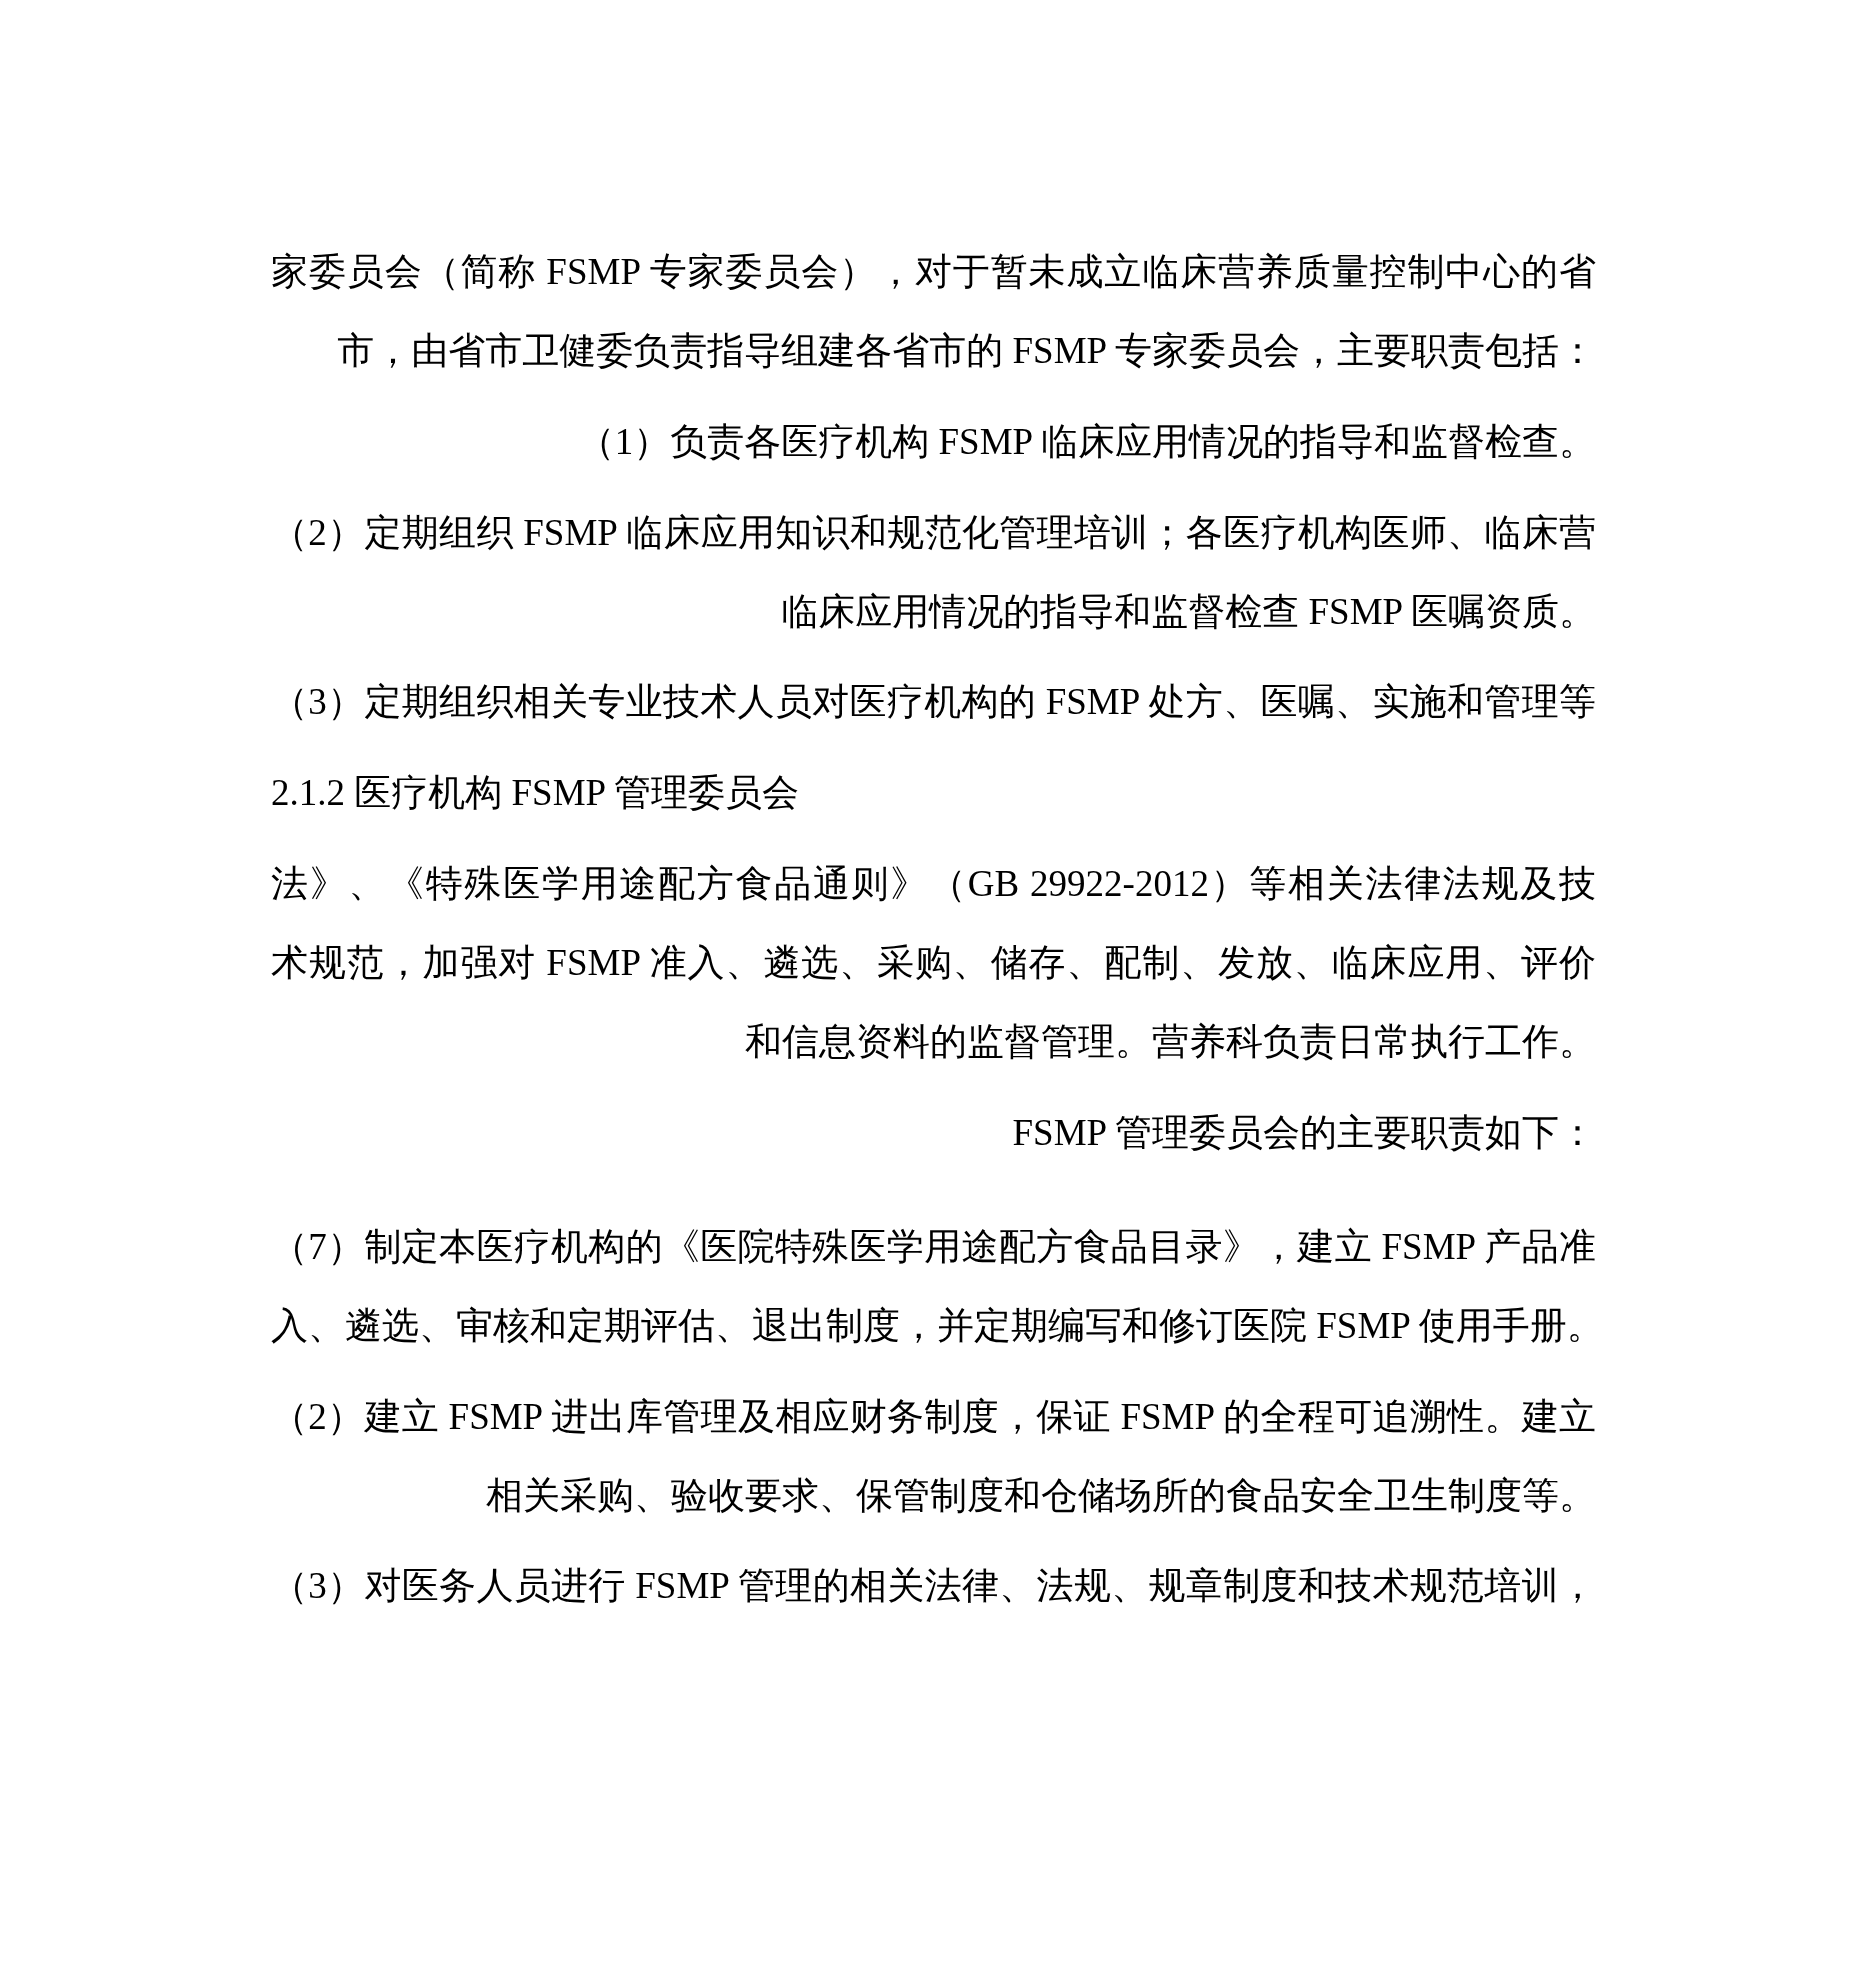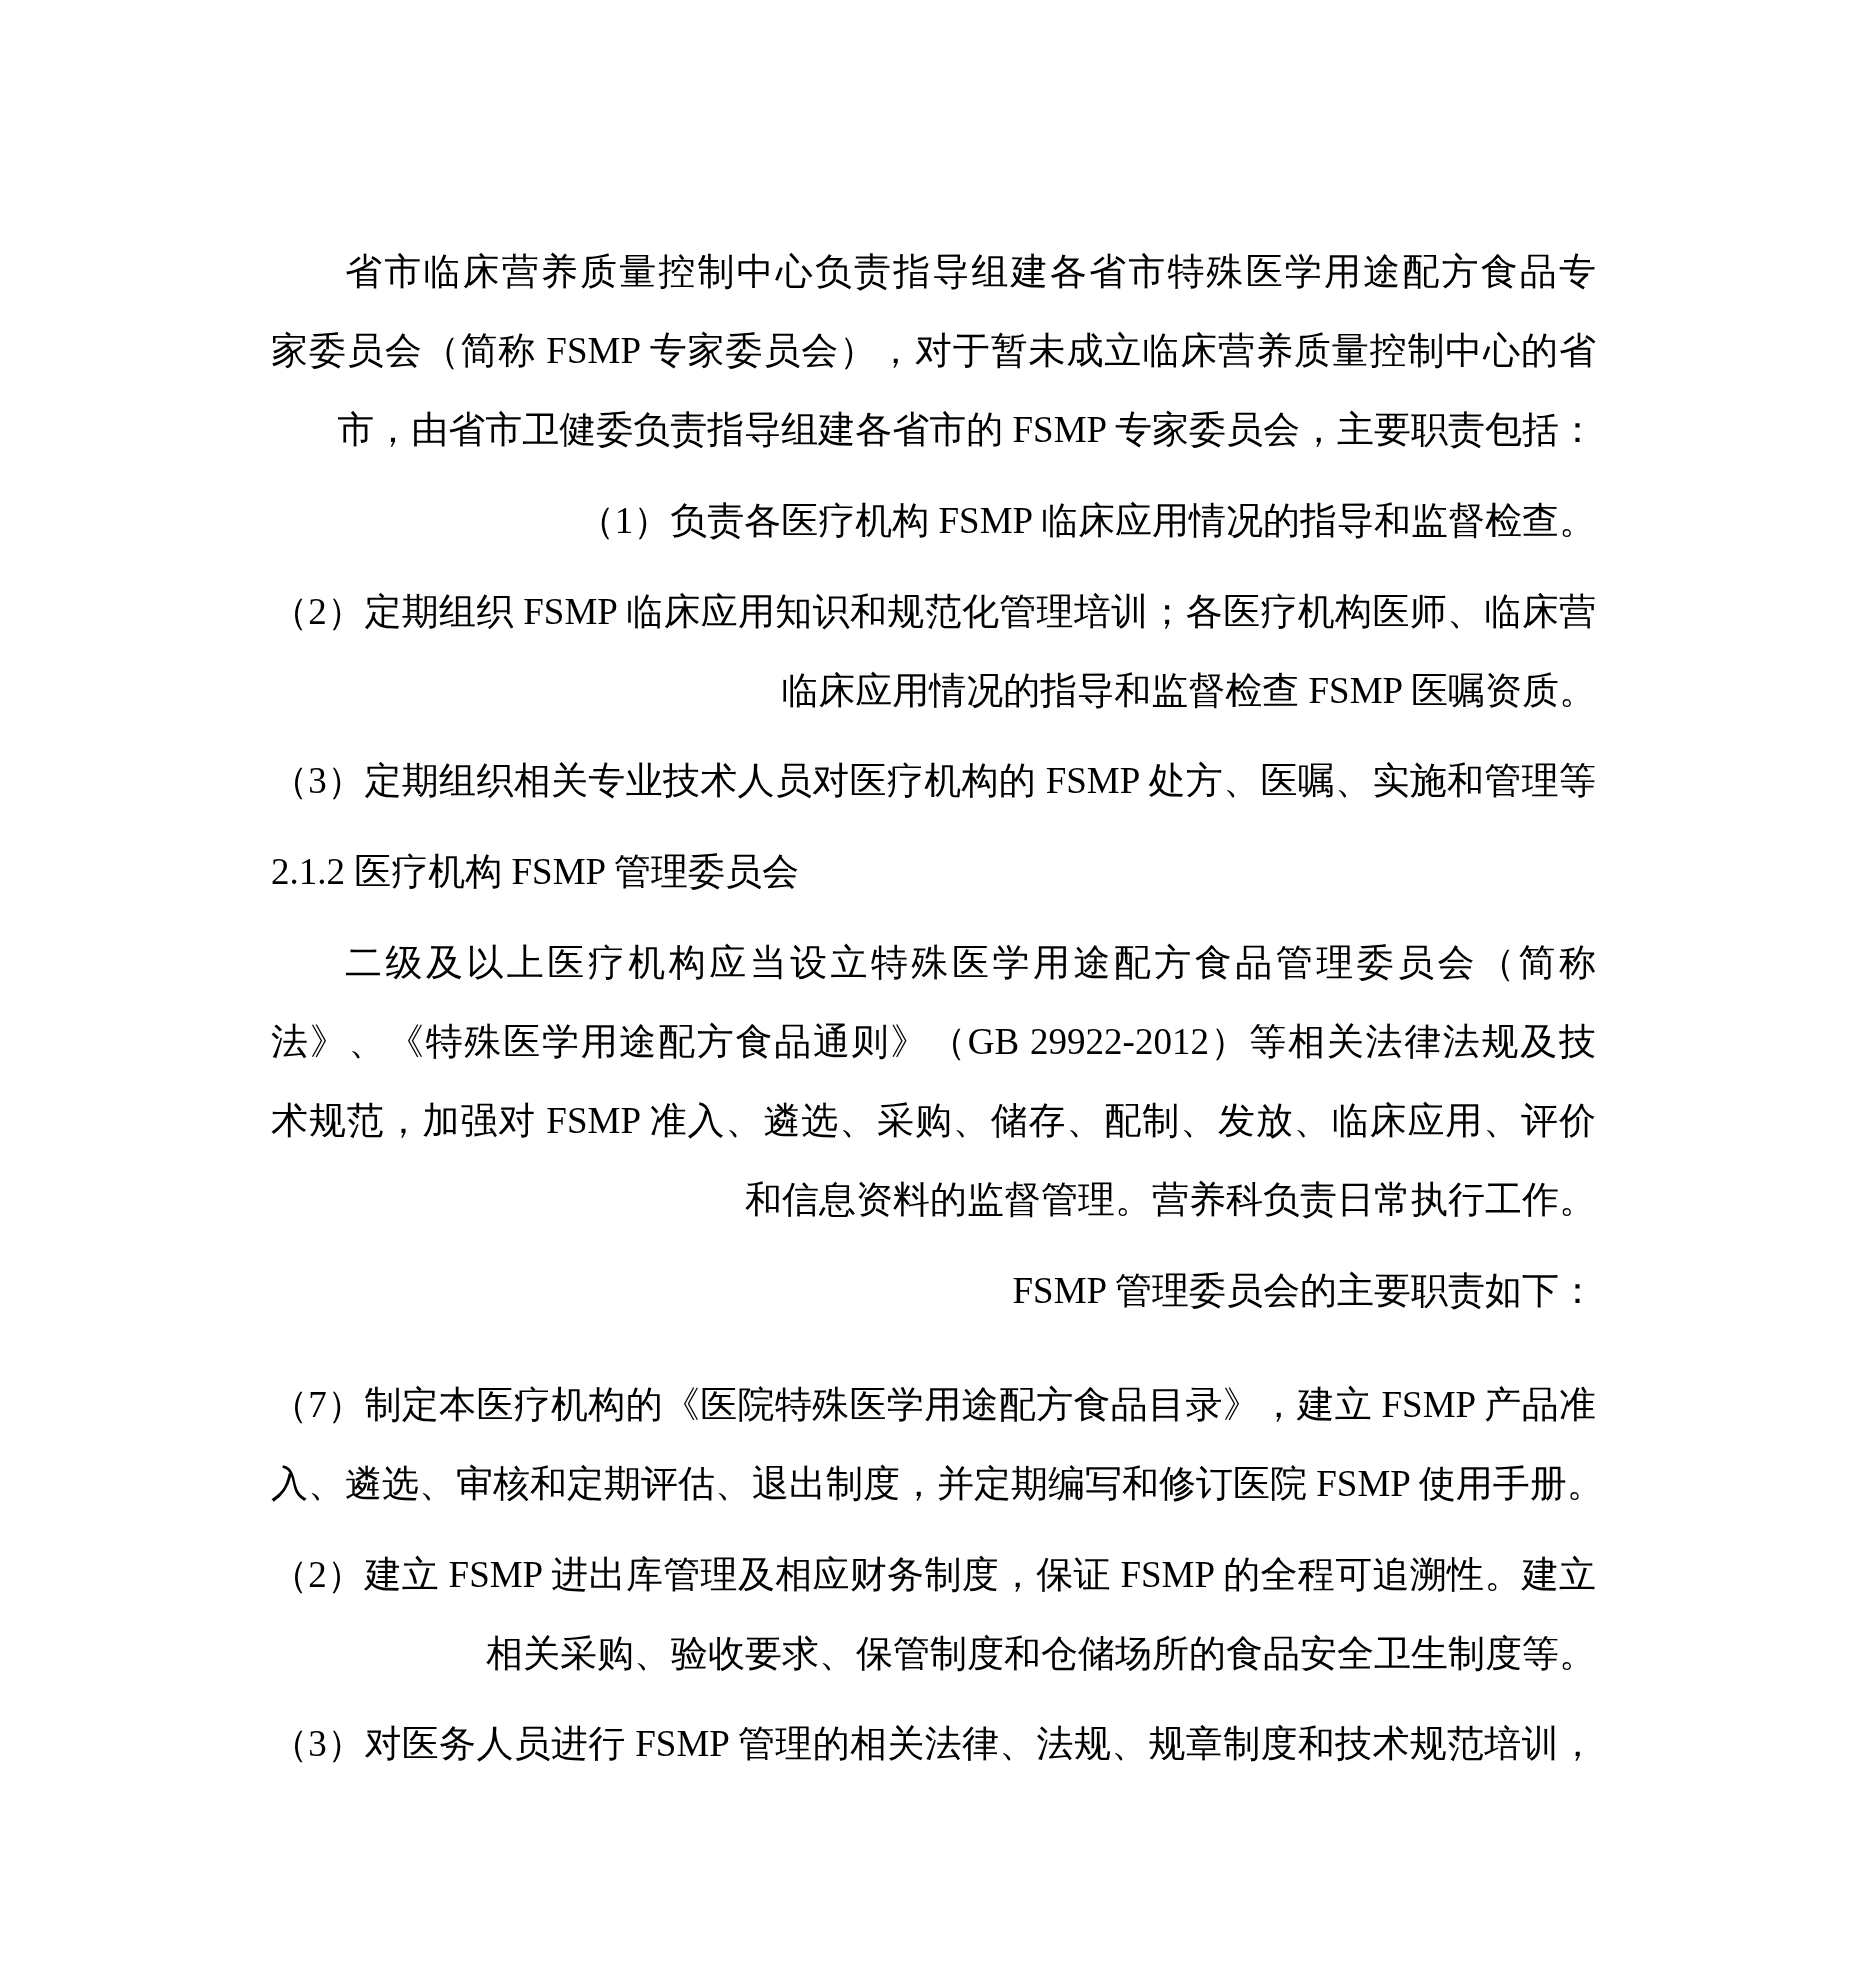--- a/index.html
+++ b/index.html
@@ -48,21 +48,20 @@
     white-space: nowrap;
   }
 </style>
 </head>
 <body>
 
 <div class="page">
   <div class="content">
 
     <div class="para first">
-      <div class="line indent">省市临床营养质量控制中心负责指导组建各省市特殊医学用途配方食品专</div>
       <div class="line">家委员会（简称 FSMP 专家委员会），对于暂未成立临床营养质量控制中心的省</div>
       <div class="line last">市，由省市卫健委负责指导组建各省市的 FSMP 专家委员会，主要职责包括：</div>
     </div>
 
     <div class="para">
       <div class="line last">（1）负责各医疗机构 FSMP 临床应用情况的指导和监督检查。</div>
     </div>
 
     <div class="para">
       <div class="line">（2）定期组织 FSMP 临床应用知识和规范化管理培训；各医疗机构医师、临床营</div>
@@ -71,21 +70,20 @@
 
     <div class="para">
       <div class="line">（3）定期组织相关专业技术人员对医疗机构的 FSMP 处方、医嘱、实施和管理等</div>
     </div>
 
     <div class="para">
       <div class="line heading">2.1.2 医疗机构 FSMP 管理委员会</div>
     </div>
 
     <div class="para">
-      <div class="line indent">二级及以上医疗机构应当设立特殊医学用途配方食品管理委员会（简称</div>
       <div class="line">法》、《特殊医学用途配方食品通则》（GB 29922-2012）等相关法律法规及技</div>
       <div class="line">术规范，加强对 FSMP 准入、遴选、采购、储存、配制、发放、临床应用、评价</div>
       <div class="line last">和信息资料的监督管理。营养科负责日常执行工作。</div>
     </div>
 
     <div class="para">
       <div class="line last indent">FSMP 管理委员会的主要职责如下：</div>
     </div>
 
     <div class="para gap-large">

